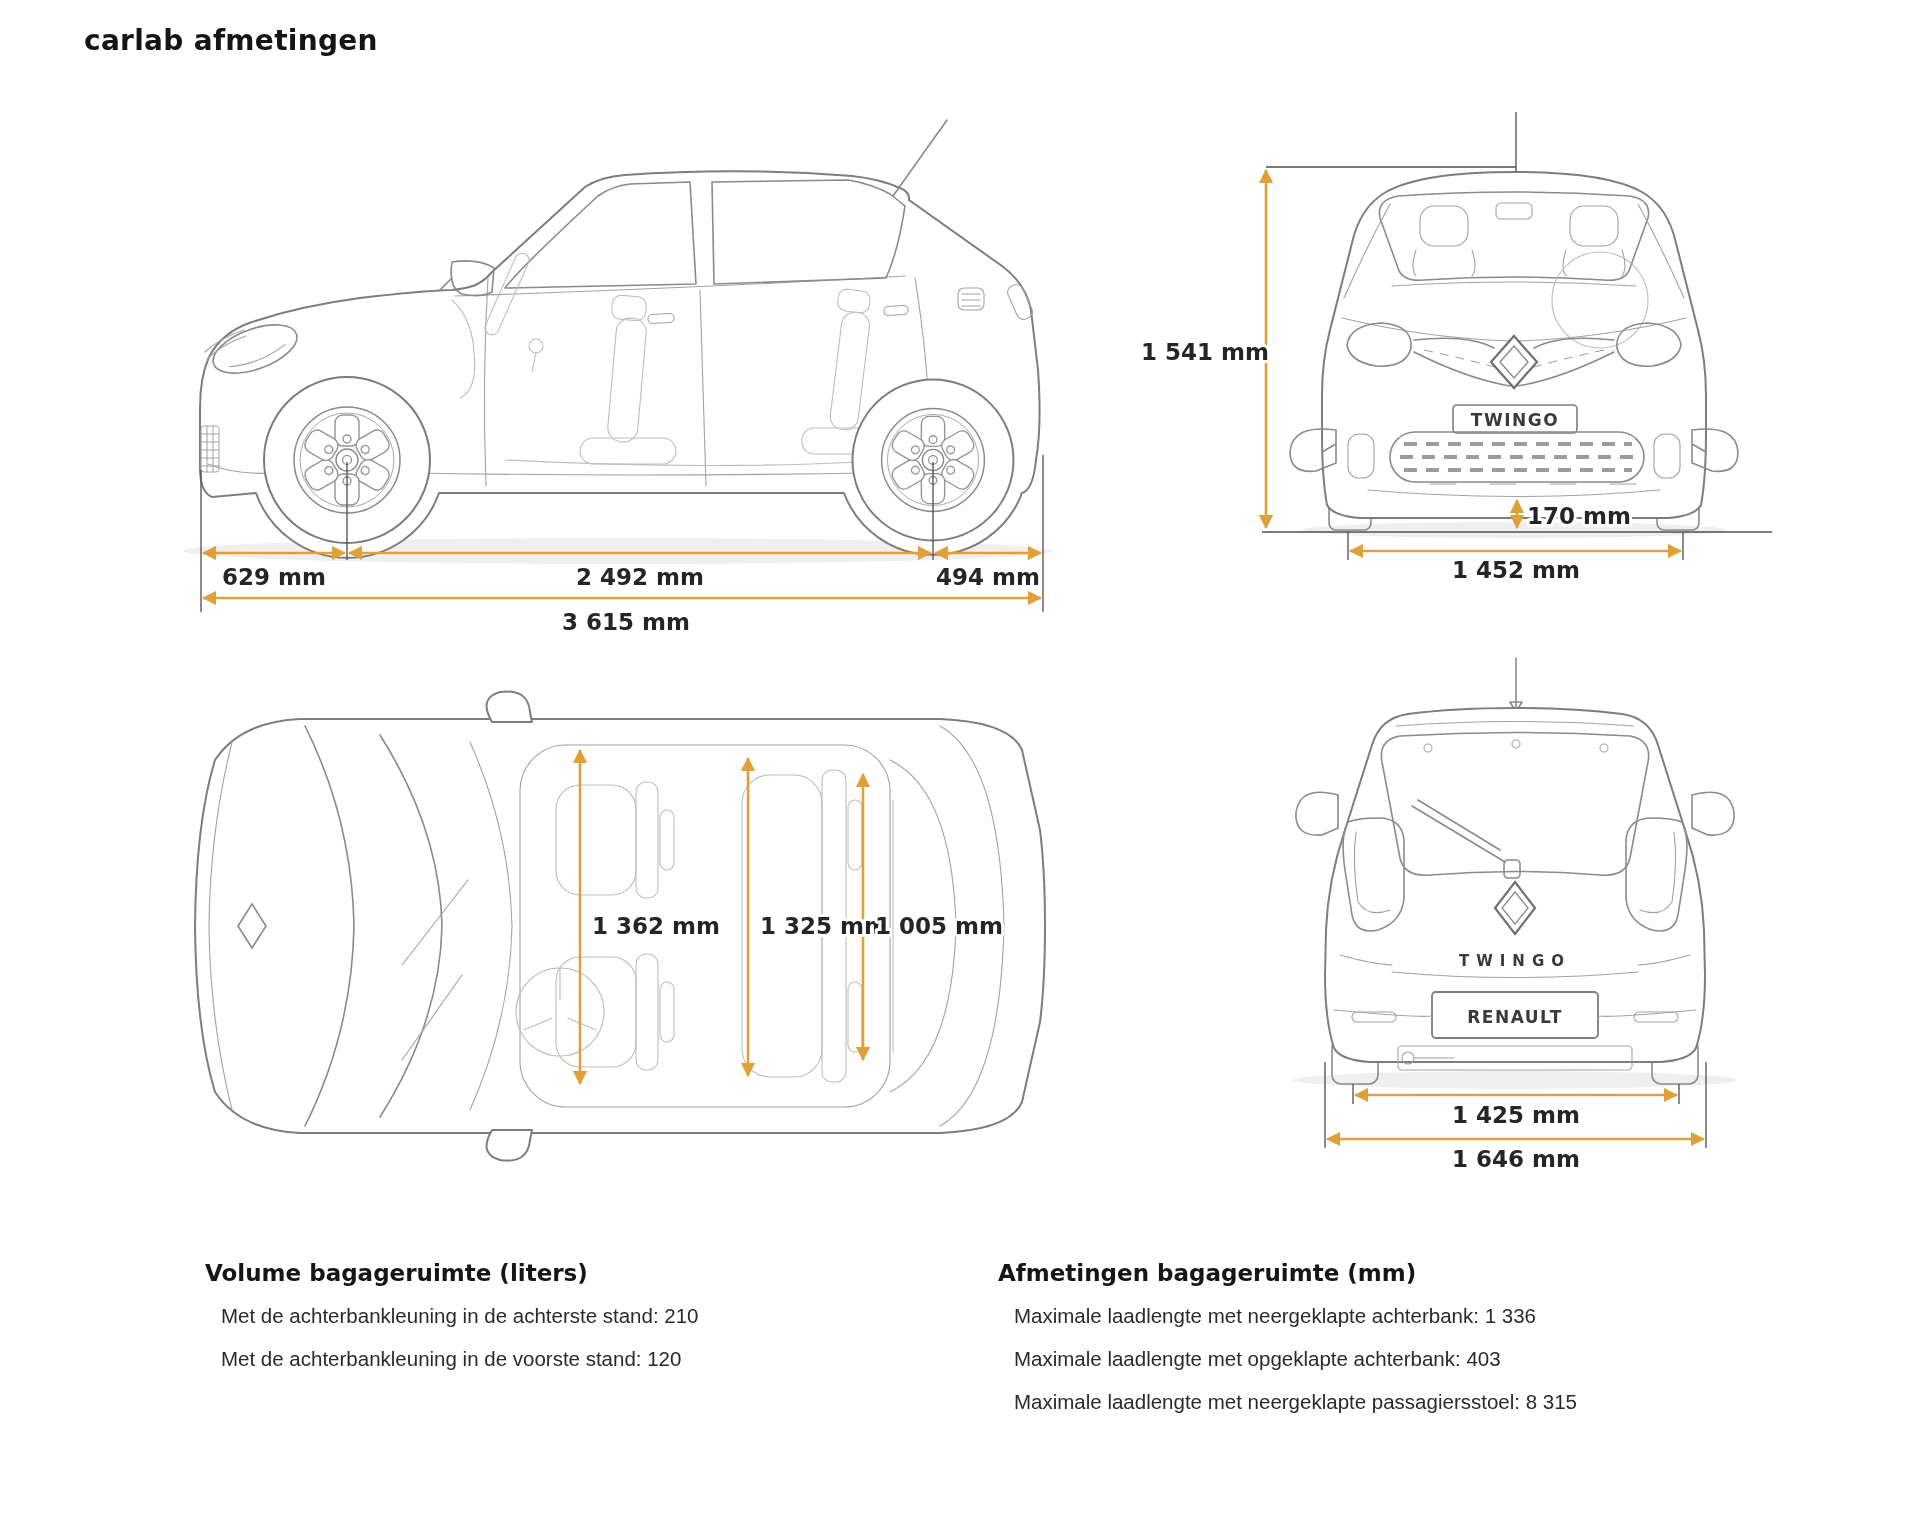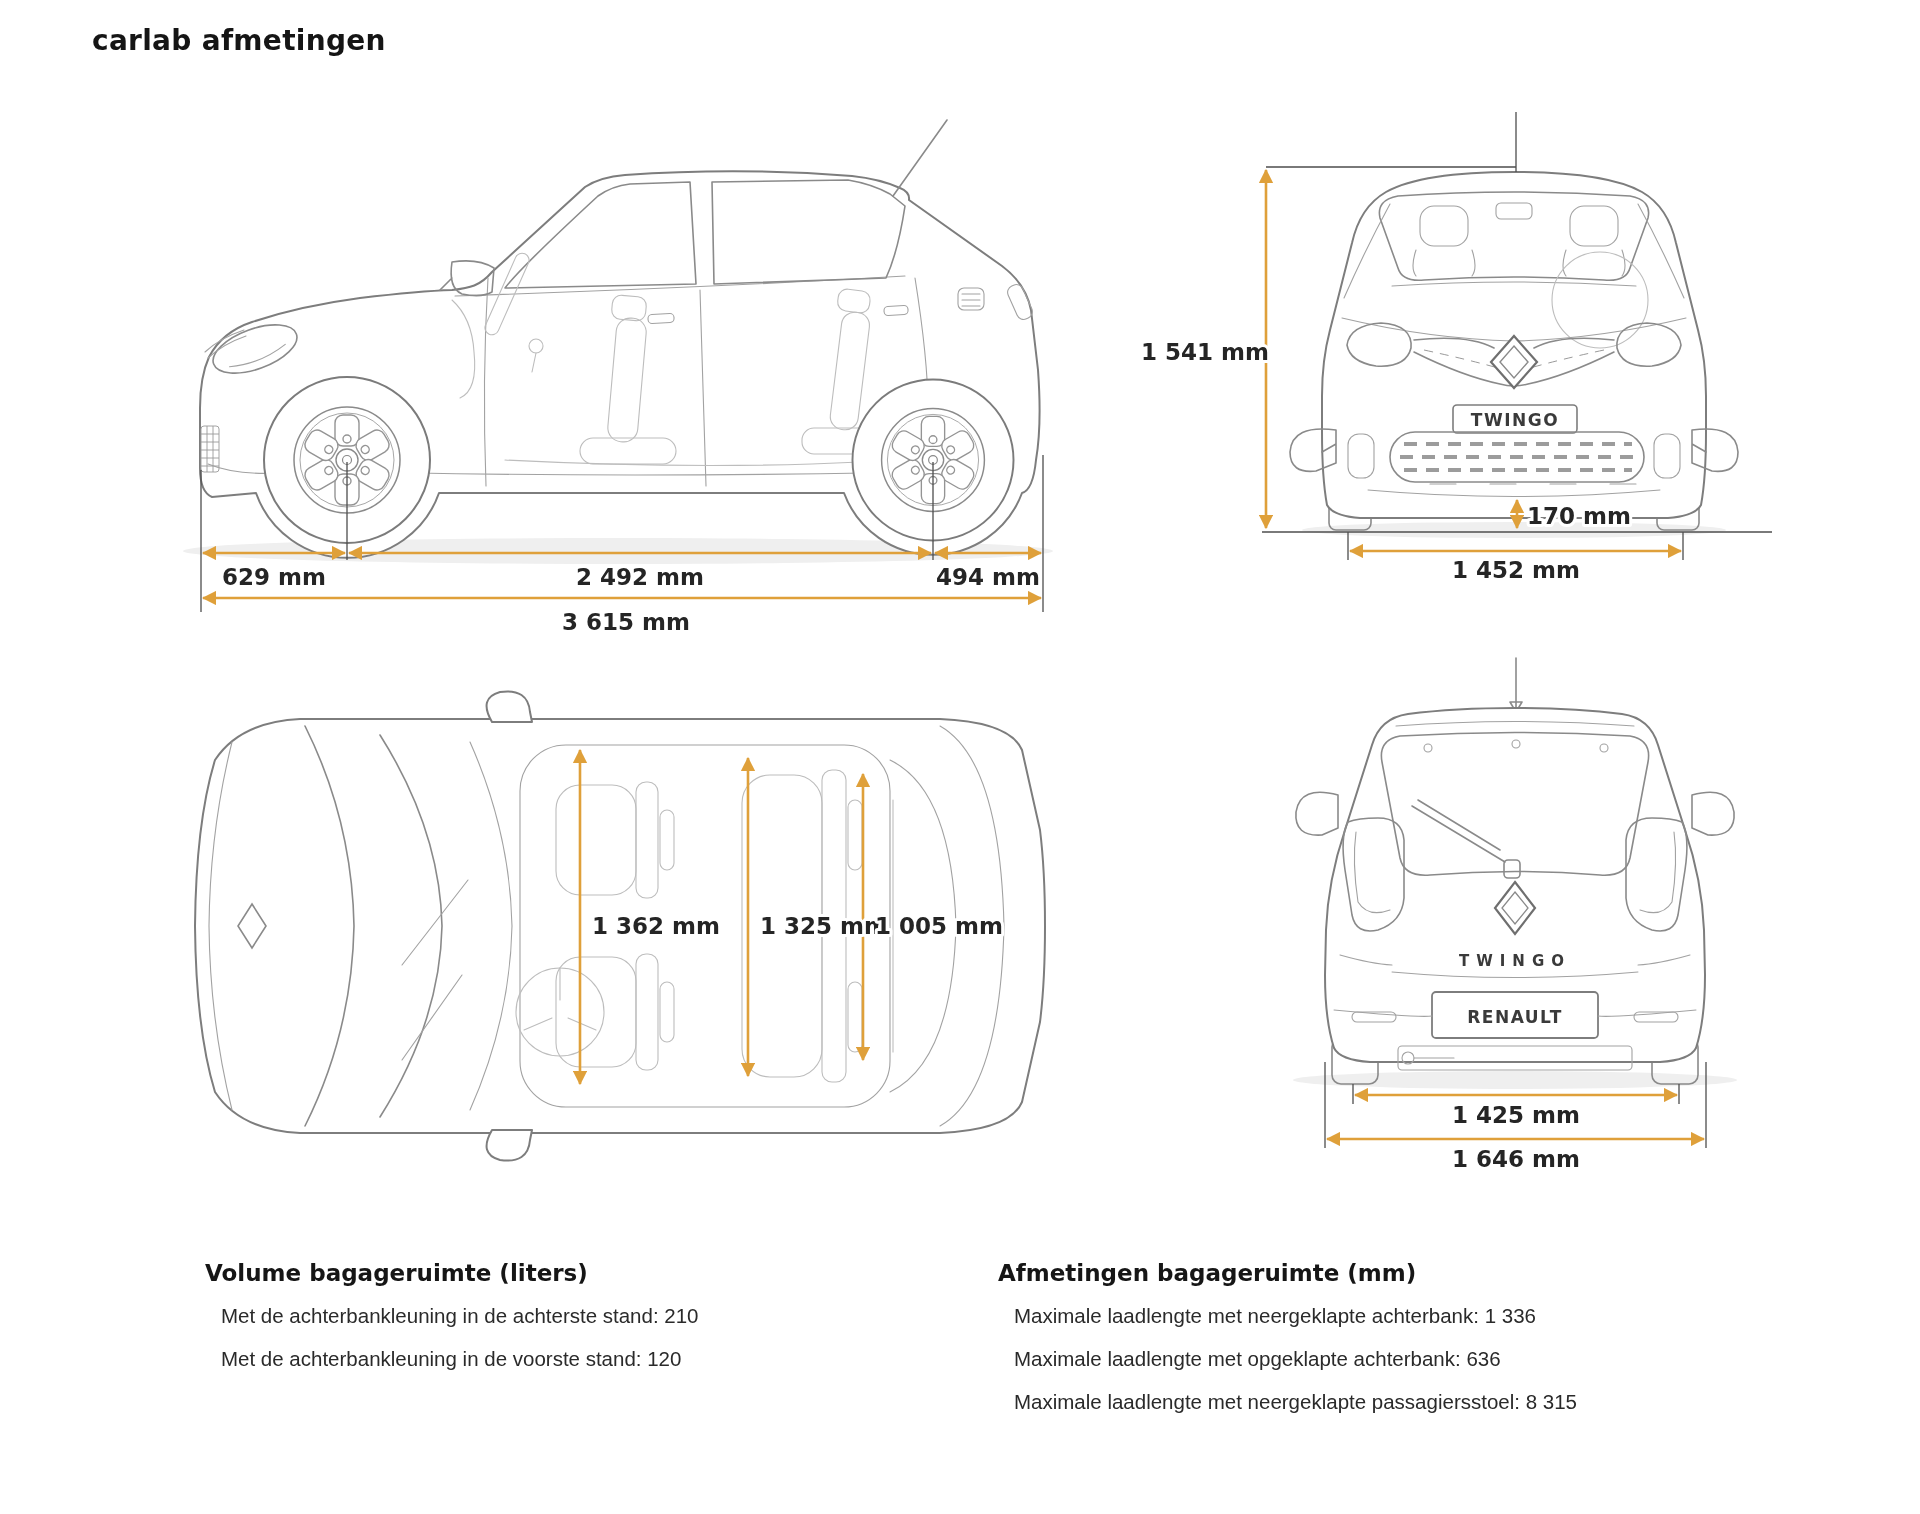--- a/index.html
+++ b/index.html
@@ -1,18 +1,18 @@
 <!DOCTYPE html>
 <html><head>
 <meta charset="utf-8">
 <style>
   html,body{margin:0;padding:0;background:#ffffff;}
   .canvas{position:relative;width:1920px;height:1514px;background:#ffffff;overflow:hidden;
           font-family:"Liberation Sans",sans-serif;}
-  .page-title{position:absolute;left:92px;top:24px;font-family:"DejaVu Sans",sans-serif;
+  .page-title{position:absolute;left:84px;top:24px;font-family:"DejaVu Sans",sans-serif;
               font-weight:bold;font-size:28px;color:#151515;letter-spacing:.3px;}
   .art{position:absolute;left:0;top:0;}
   .ln{fill:none;stroke:#8a8a8a;stroke-width:1.6;stroke-linecap:round;stroke-linejoin:round;}
   .lnw{fill:#ffffff;stroke:#7d7d7d;stroke-width:2;stroke-linecap:round;stroke-linejoin:round;}
   .lnt{fill:none;stroke:#a2a2a2;stroke-width:1.1;stroke-linecap:round;stroke-linejoin:round;}
   .lni{fill:none;stroke:#bdbdbd;stroke-width:1.1;stroke-linecap:round;stroke-linejoin:round;}
   .dim{stroke:#dfa03a;stroke-width:2.6;fill:none;}
   .ext{stroke:#4e4e4e;stroke-width:1.3;fill:none;}
   .lbl{font-family:"DejaVu Sans",sans-serif;font-weight:bold;font-size:23px;fill:#252525;
        paint-order:stroke;stroke:#ffffff;stroke-width:6px;stroke-linejoin:round;}
@@ -269,17 +269,17 @@
 
   <div class="textblock" style="left:205px;top:1252px;">
     <h3>Volume bagageruimte (liters)</h3>
     <p>Met de achterbankleuning in de achterste stand: 210</p>
     <p>Met de achterbankleuning in de voorste stand: 120</p>
   </div>
 
   <div class="textblock" style="left:998px;top:1252px;">
     <h3>Afmetingen bagageruimte (mm)</h3>
     <p>Maximale laadlengte met neergeklapte achterbank: 1 336</p>
-    <p>Maximale laadlengte met opgeklapte achterbank: 636</p>
+    <p>Maximale laadlengte met opgeklapte achterbank: 403</p>
     <p>Maximale laadlengte met neergeklapte passagiersstoel: 8 315</p>
   </div>
 
 </div>
 
 </body></html>

